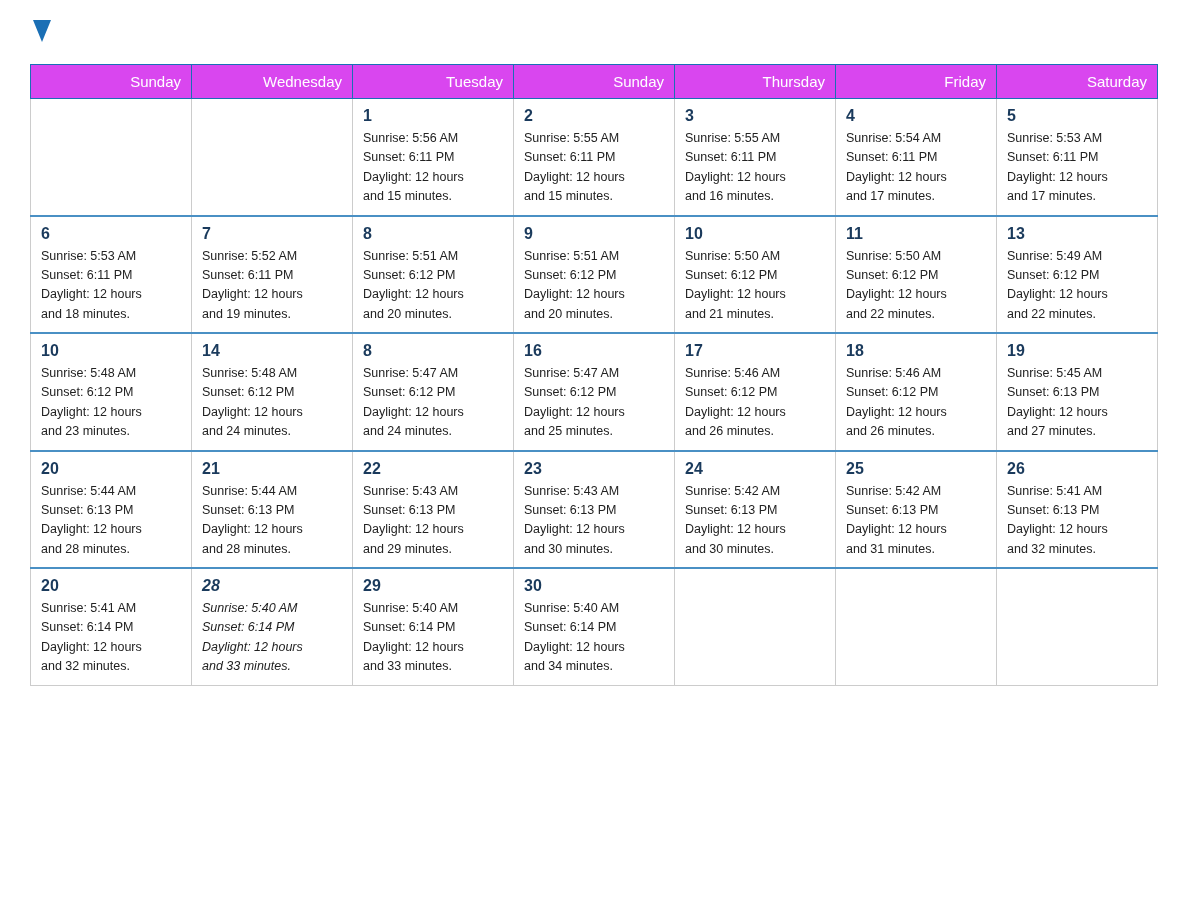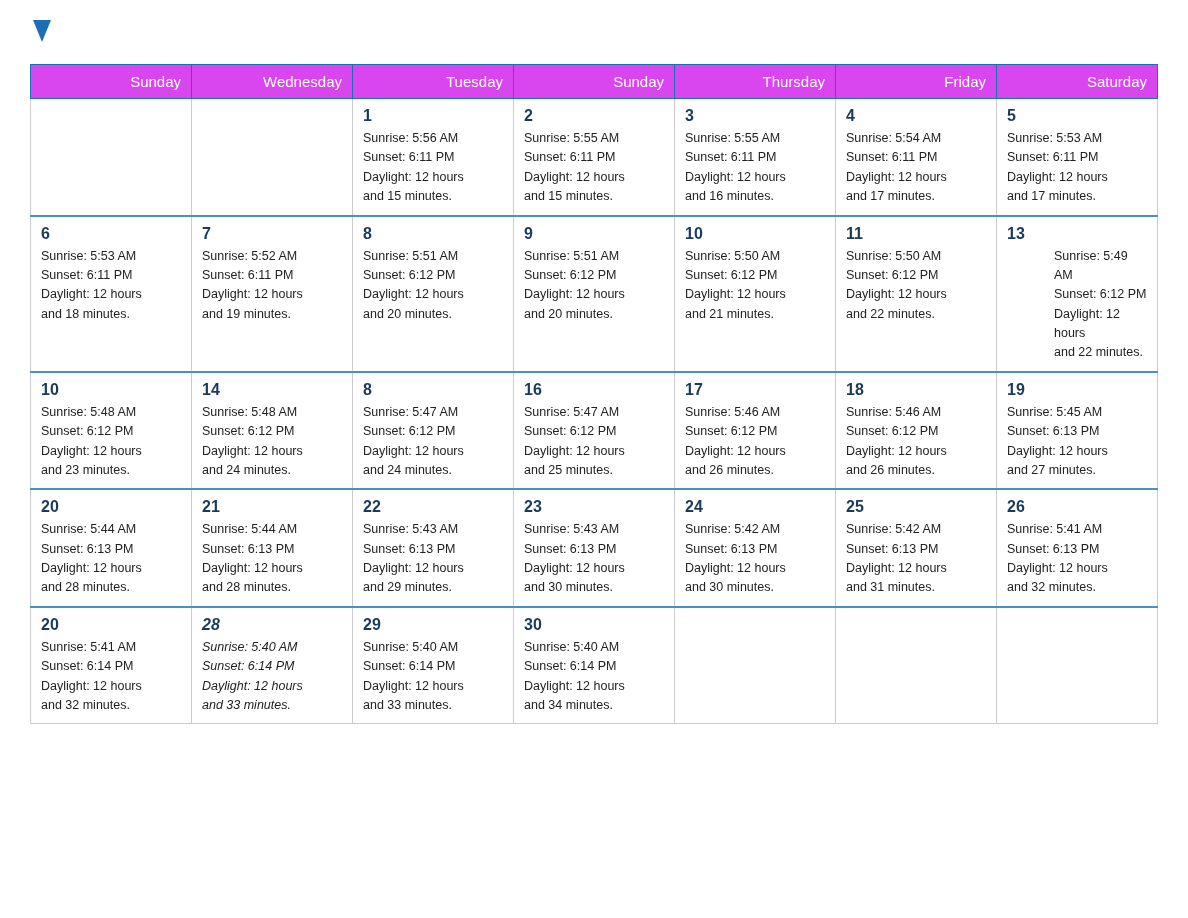--- a/index.html
+++ b/index.html
@@ -211,21 +211,21 @@
         </td>
         <td>
           <span class="day-number">11</span>
           <div class="day-info" style="white-space: pre-line;">Sunrise: 5:50 AM
 Sunset: 6:12 PM
 Daylight: 12 hours
 and 22 minutes.</div>
         </td>
         <td>
           <span class="day-number">13</span>
-          <div class="day-info" style="white-space: pre-line; margin-left: 47px;">Sunrise: 5:49 AM
+          <div class="day-info" style="white-space: pre-line;">Sunrise: 5:49 AM
 Sunset: 6:12 PM
 Daylight: 12 hours
 and 22 minutes.</div>
         </td>
       </tr>
       <tr>
         <td>
           <span class="day-number">10</span>
           <div class="day-info" style="white-space: pre-line;">Sunrise: 5:48 AM
 Sunset: 6:12 PM

